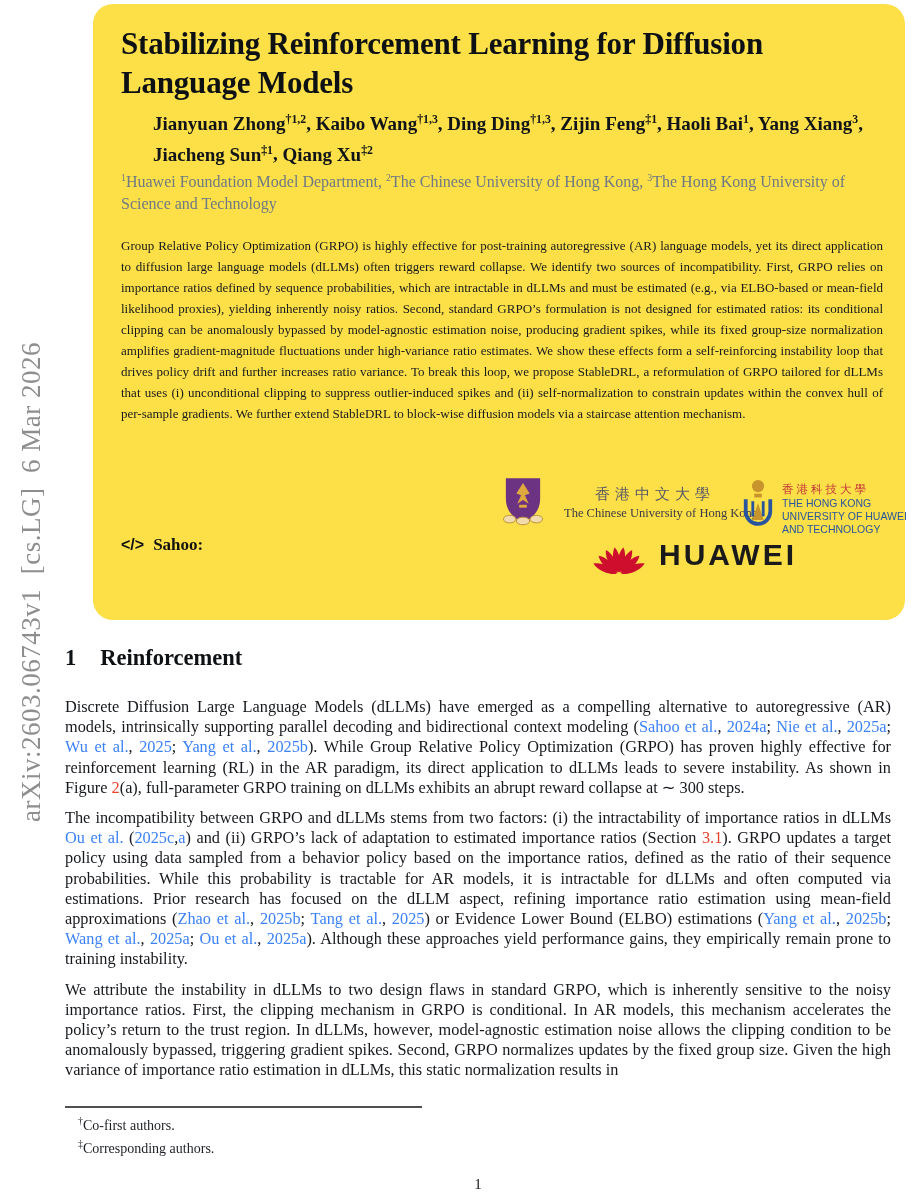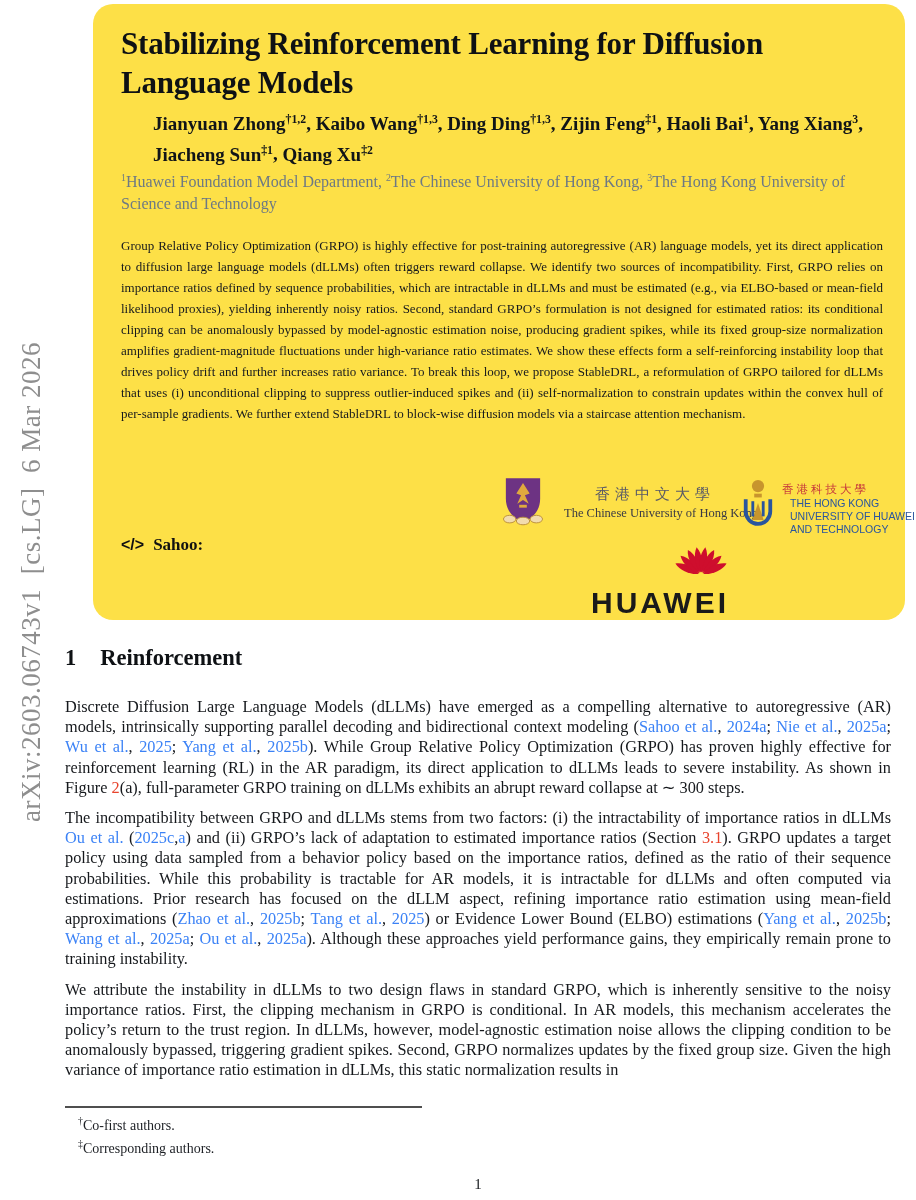--- a/index.html
+++ b/index.html
@@ -39,29 +39,29 @@
   .card .abstract{
     position:absolute;left:28px;top:231px;width:762px;
     font-size:13px;line-height:21px;text-align:justify;color:#16191d;
   }
   
   .cuhk{position:absolute;left:410px;top:472px;display:flex;align-items:center;gap:9px;}
   .cuhk .txt .zh{font-size:15px;letter-spacing:5px;color:#5a5a66;white-space:nowrap;text-align:center;}
   .cuhk .txt .en{font-size:12.5px;color:#3a3a44;margin-top:2px;white-space:nowrap;margin-left:12px;}
   .hkust{position:absolute;left:648px;top:474px;display:flex;align-items:flex-end;gap:7px;}
   .hkust .txt .zh{font-size:11.5px;letter-spacing:3px;color:#c6373c;white-space:nowrap;}
-  .hkust .txt .en{font-size:10.5px;line-height:13px;color:#29559e;font-family:"Liberation Sans",sans-serif;white-space:nowrap;margin-left:8px;}
+  .hkust .txt .en{font-size:10.5px;line-height:13px;color:#29559e;font-family:"Liberation Sans",sans-serif;white-space:nowrap;}
   .code-line{
     position:absolute;left:28px;top:531px;display:flex;align-items:baseline;gap:9px;
     font-size:17px;
   }
   .code-line .glyph{font-family:"Liberation Sans",sans-serif;font-weight:bold;font-size:16px;color:#111;}
   .code-line .lbl{font-weight:bold;color:#111;}
   .code-line .url{color:#e5308f;}
-  .huawei{position:absolute;left:498px;top:534px;display:flex;align-items:flex-end;flex-direction:column;}
+  .huawei{position:absolute;left:498px;top:534px;display:flex;align-items:flex-start;gap:12px;}
   .huawei .word{
     font-family:"Liberation Sans",sans-serif;font-weight:bold;font-size:30px;
     letter-spacing:3px;color:#1a1a1a;
   }
   
   .main{position:absolute;left:65px;top:645px;width:826px;}
   .main h2{
     margin:0 0 26px 0;font-size:22.5px;font-weight:bold;color:#0e1114;
     display:flex;gap:24px;align-items:baseline;
   }

